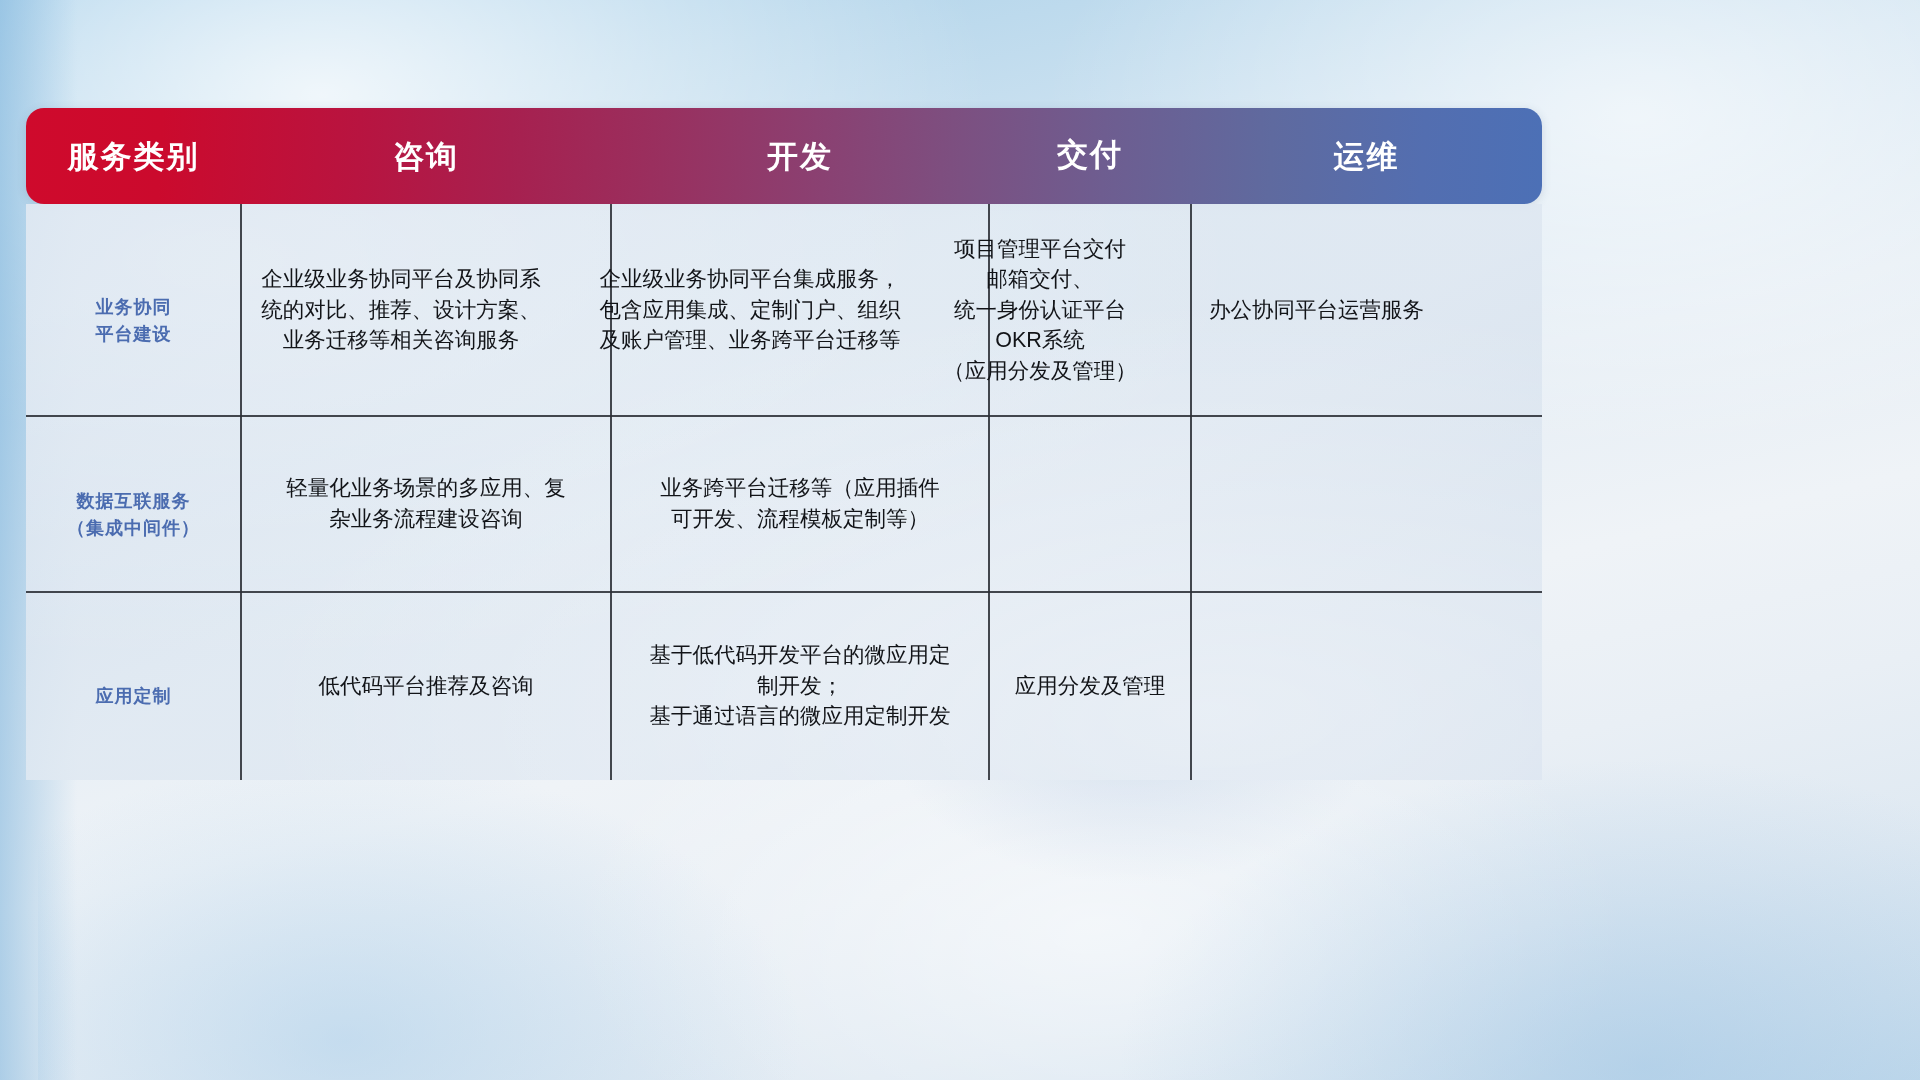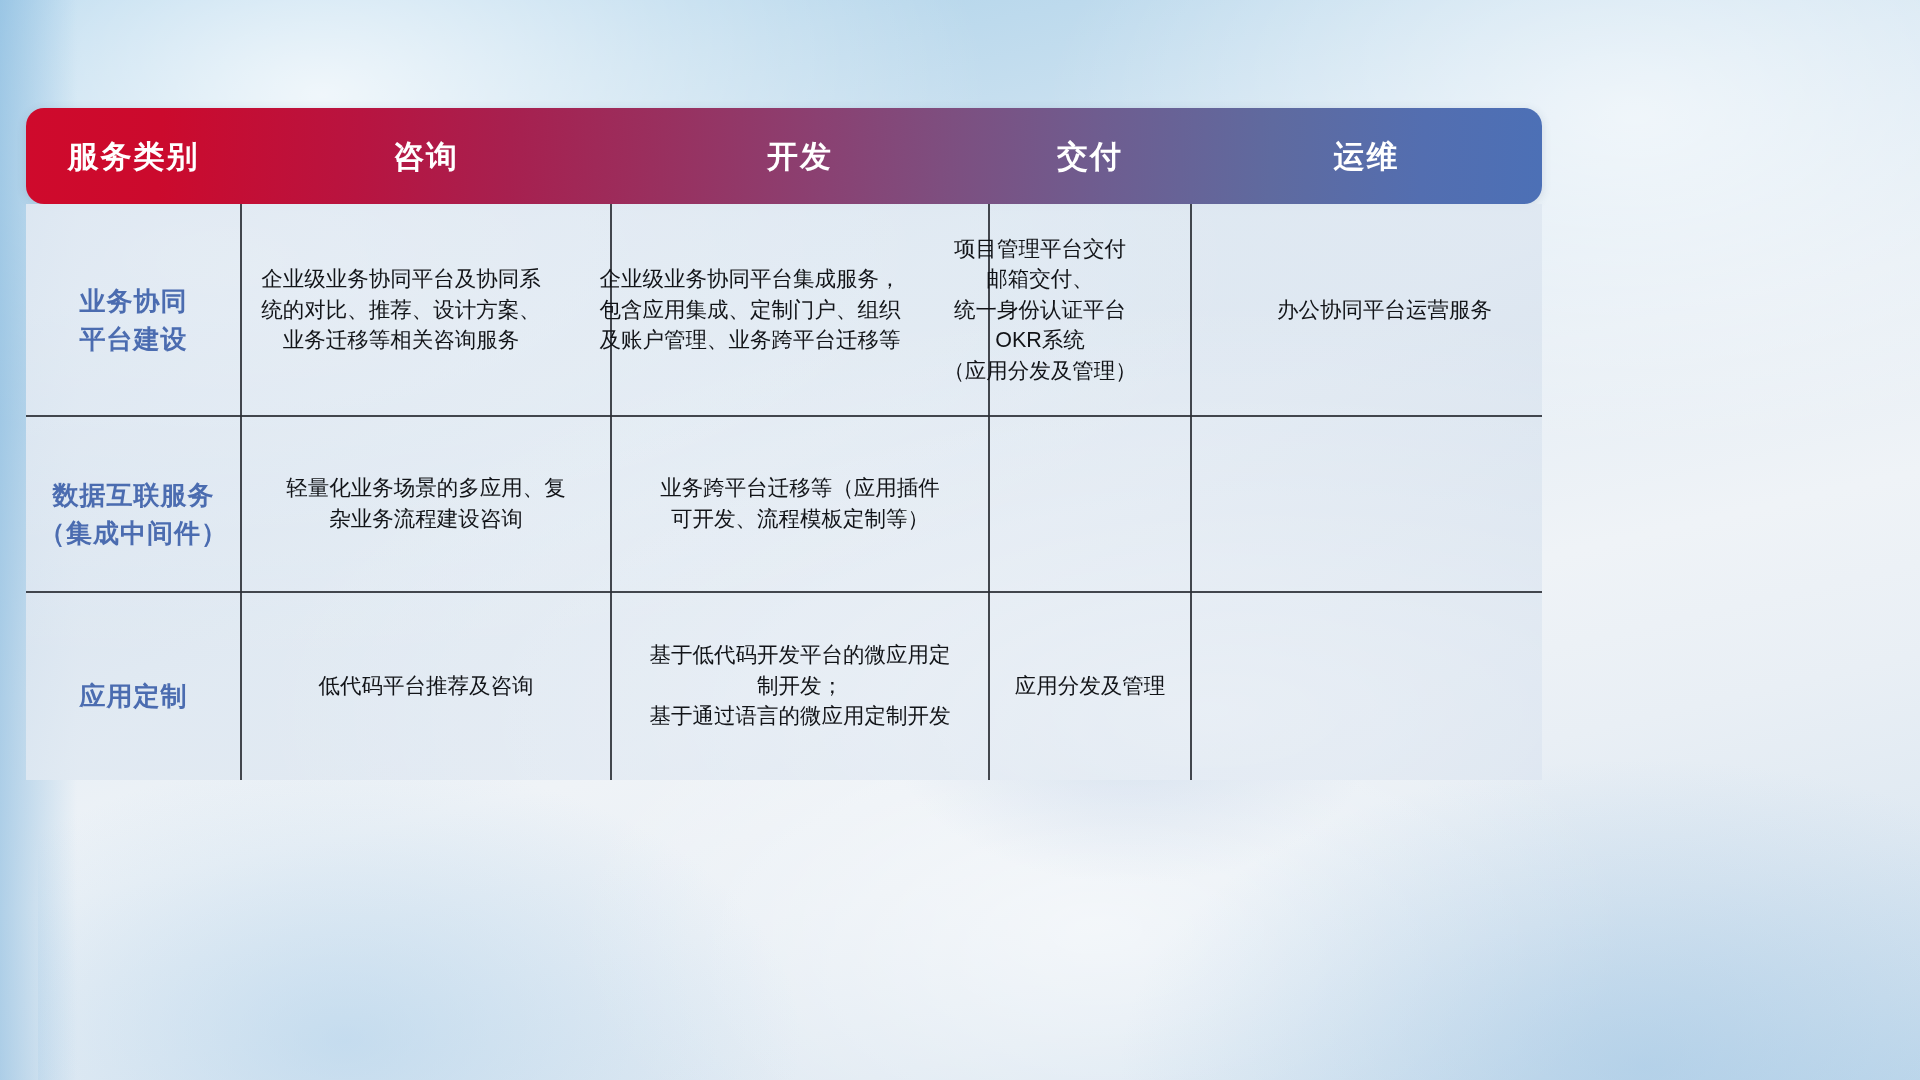--- a/index.html
+++ b/index.html
@@ -114,21 +114,21 @@
     padding:6px 0;
     color:#121418;
     font-size:21.5px;
     line-height:1.42;
     position:relative;
     z-index:3;
   }
   .cell.label{
     color:#4b6cb0;
     font-weight:bold;
-    font-size:26px;
+    font-size:18px;
     line-height:1.46;
     letter-spacing:1px;
     margin-top:21px;
   }
   .cell .txt{display:block;}
   .cell .txt span{display:block;}
 </style>
 </head>
 <body>
 
@@ -142,21 +142,21 @@
   <div class="bg-gl6"></div>
   <div class="bg-edge-l"></div>
 </div>
 
 <div id="table-wrap">
 
   <div id="header-row">
       <div class="hcell" style="width: 215px;">服务类别</div>
       <div class="hcell" style="width: 370px;">咨询</div>
       <div class="hcell" style="width: 378px;">开发</div>
-      <div class="hcell" style="width: 202px;">交付</div>
+      <div class="hcell" style="width: 202px; font-family: Liberation Mono, monospace;">交付</div>
       <div class="hcell" style="width: 351px;">运维</div>
     </div>
 
   <div id="body-panel">
     <div class="body-sheen"></div>
     <div class="grid" id="grid">
         <div class="row" style="height: 212px;">
           <div class="cell label" style="width: 215px;">
             <div class="txt">
               <span>业务协同</span>
@@ -179,21 +179,21 @@
           </div>
           <div class="cell" style="width: 202px;">
             <div class="txt">
               <span>项目管理平台交付</span>
               <span>邮箱交付、</span>
               <span>统一身份认证平台</span>
               <span>OKR系统</span>
               <span>（应用分发及管理）</span>
             </div>
           </div>
-          <div class="cell" style="width: 351px; justify-content: flex-end;">
+          <div class="cell" style="width: 351px;">
             <div class="txt">
               <span>办公协同平台运营服务</span>
             </div>
           </div>
         </div>
         <div class="row" style="height: 176px;">
           <div class="cell label" style="width: 215px;">
             <div class="txt">
               <span>数据互联服务</span>
               <span>（集成中间件）</span>

